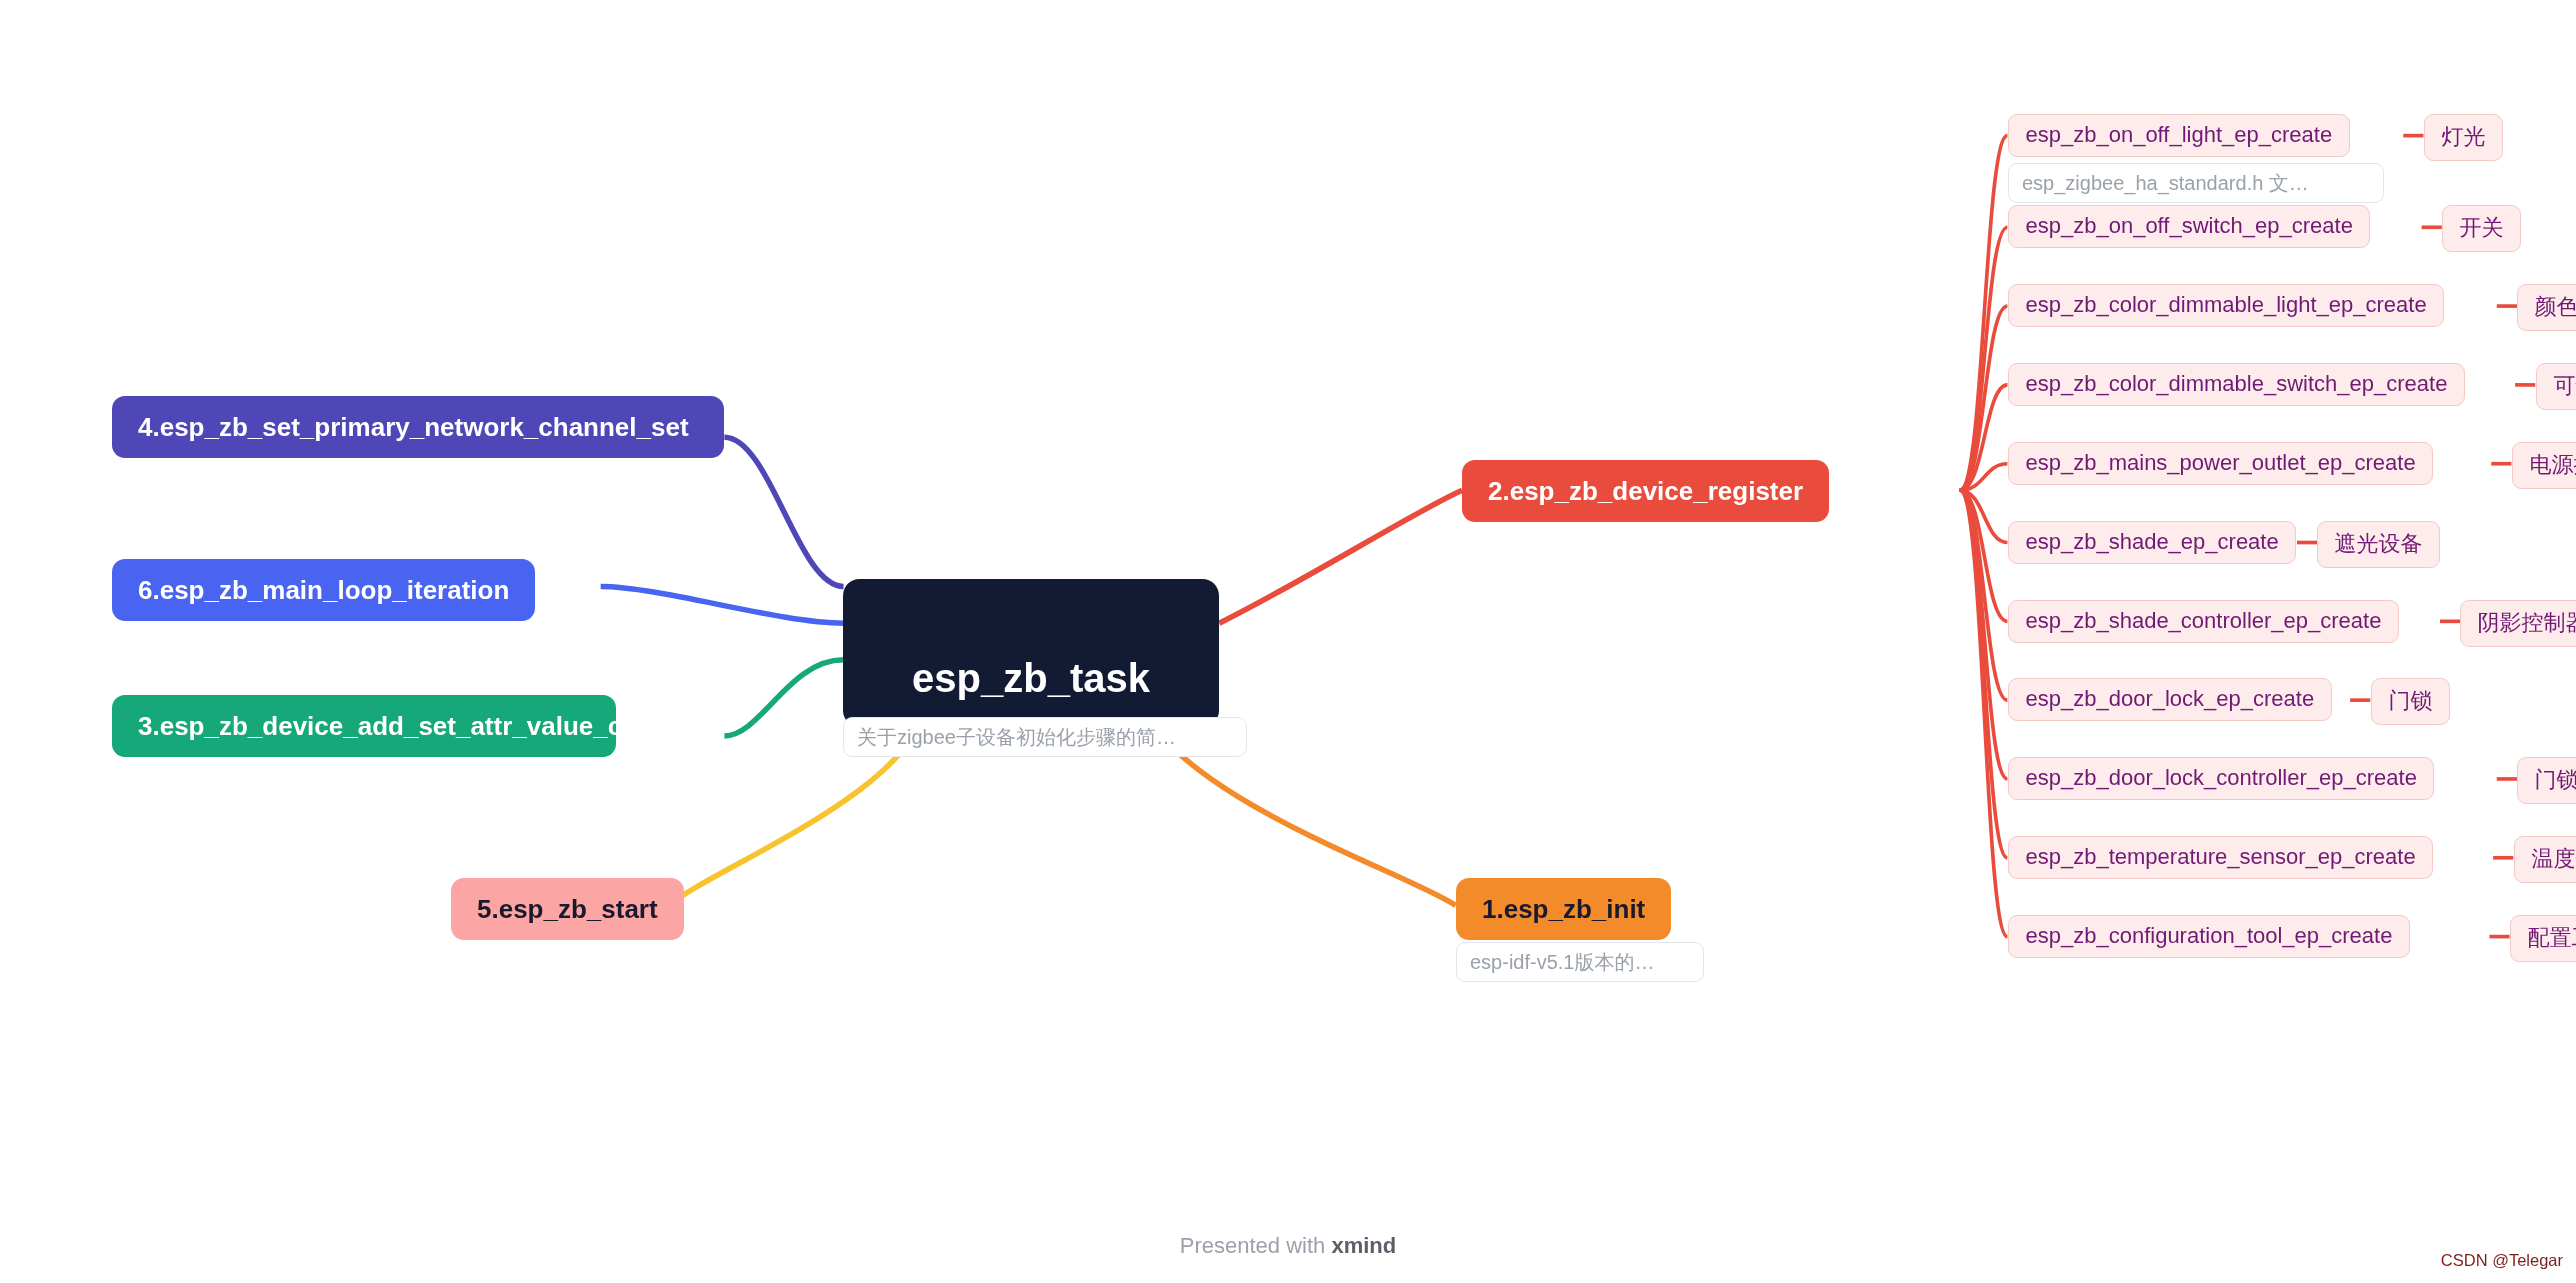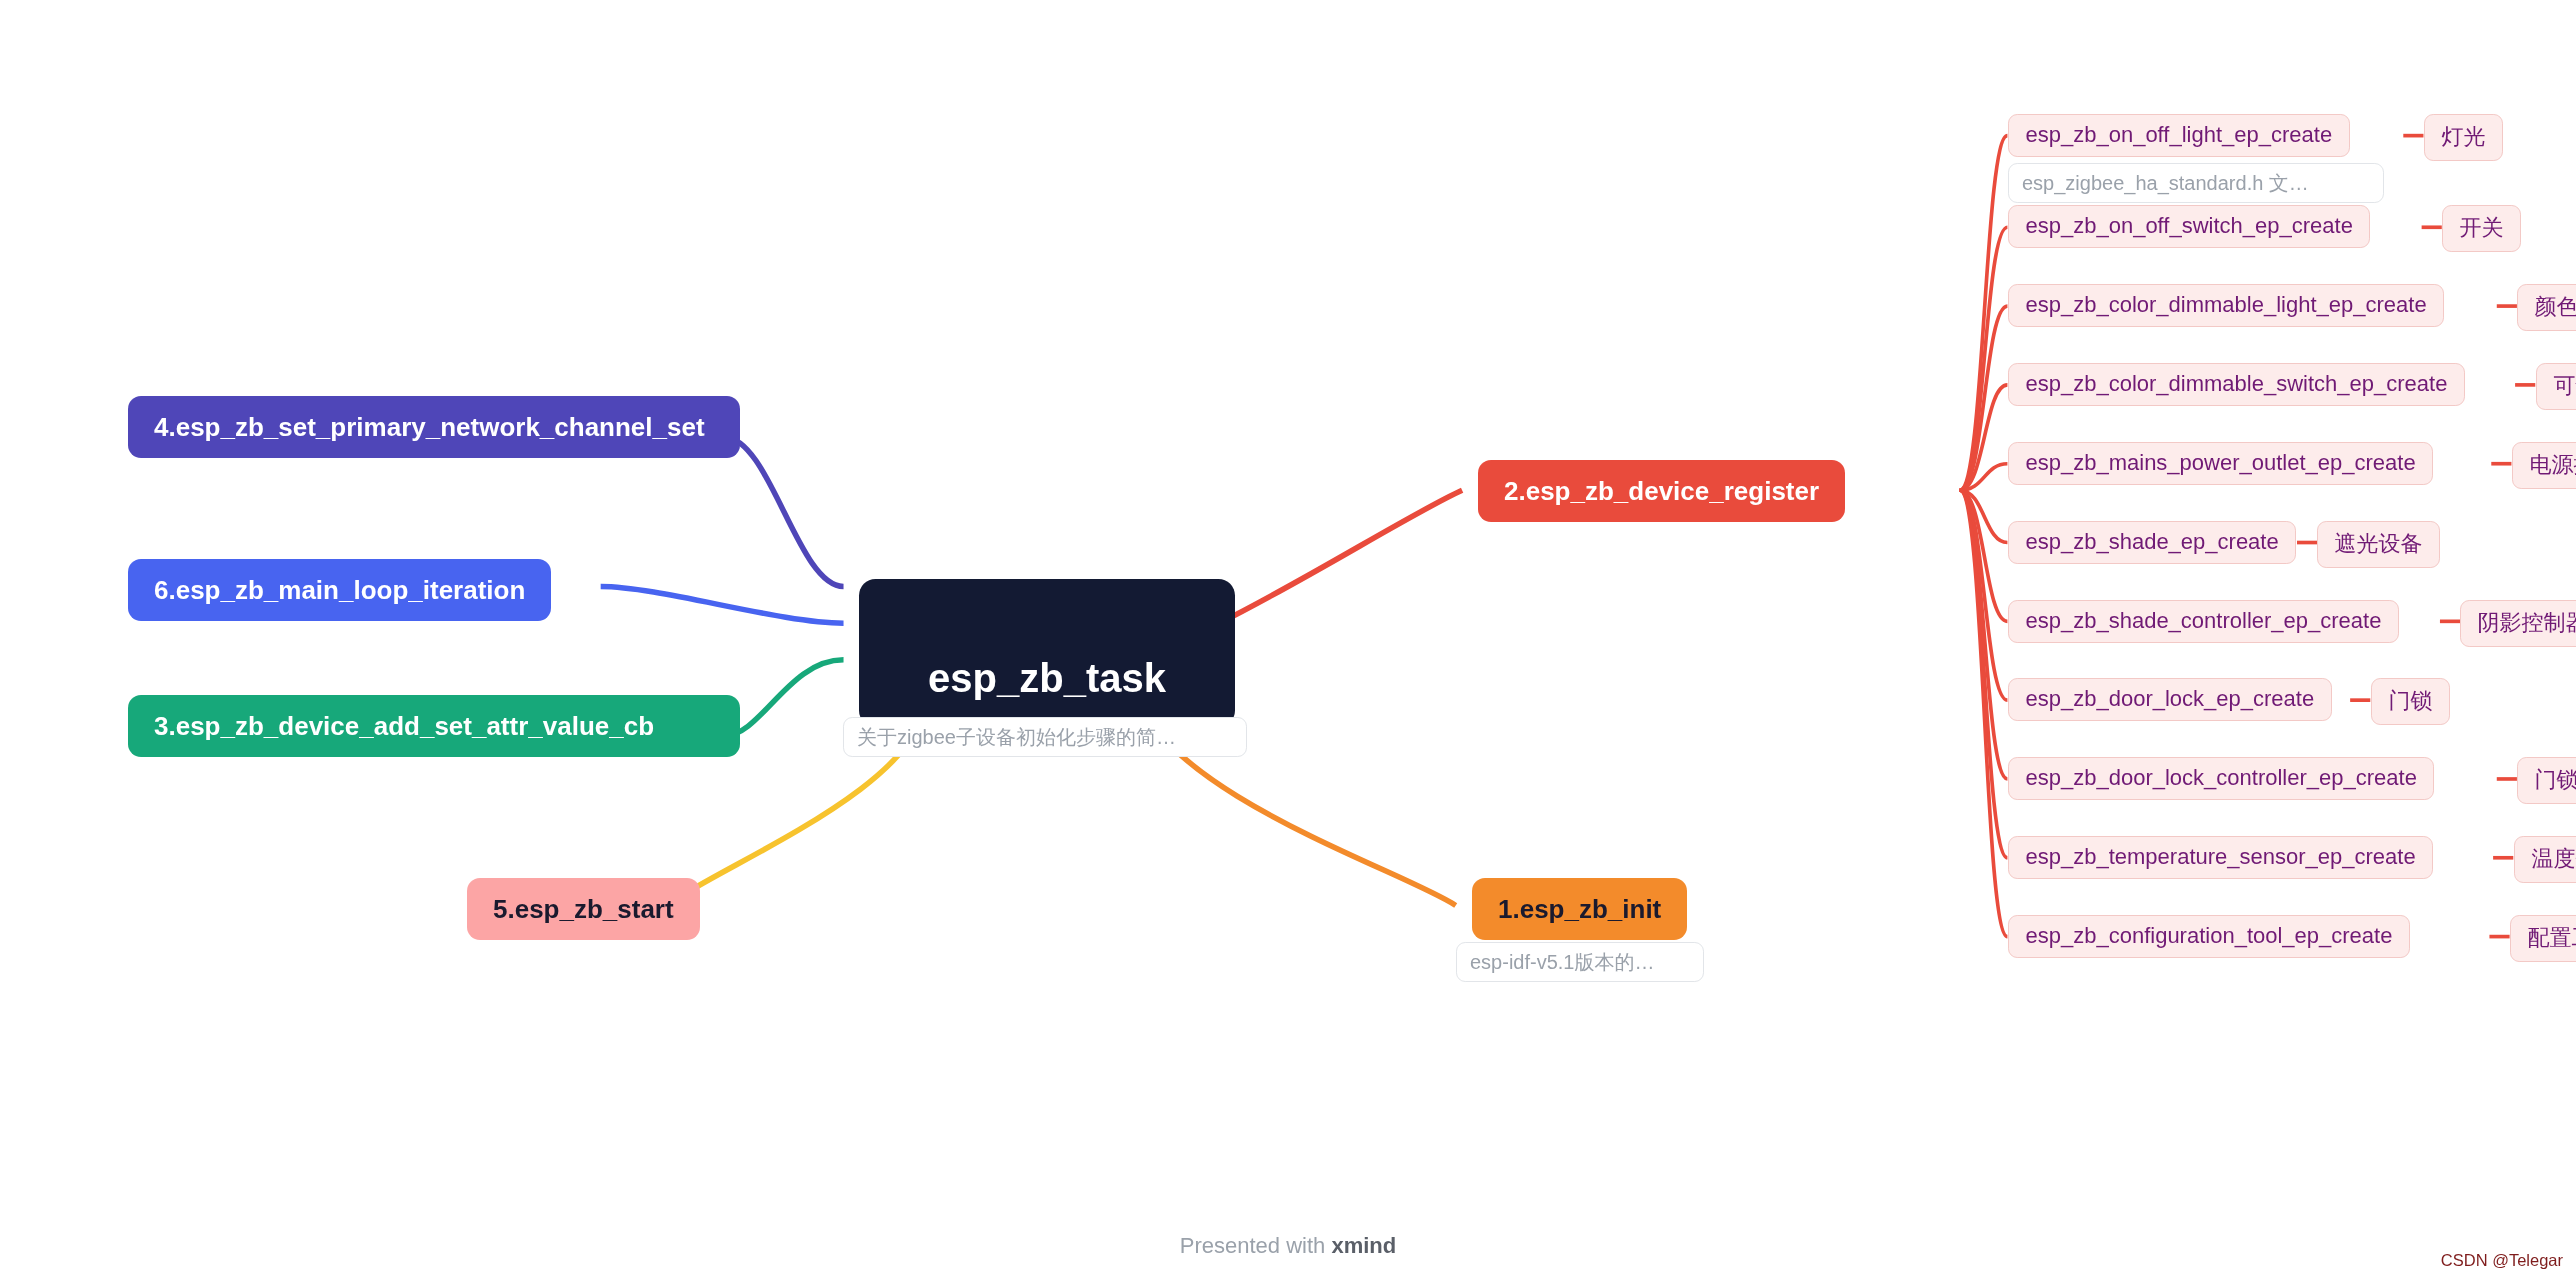--- a/index.html
+++ b/index.html
@@ -15,21 +15,20 @@
 
   .node {
     position: absolute;
     border-radius: 13px;
     padding: 14.7px 26px;
     box-sizing: border-box;
     font-size: 26px;
     font-weight: 600;
     line-height: 1.25;
     white-space: pre-line;
-    margin-left: 16px;
   }
   .note {
     position: absolute;
     font-size: 20px;
     color: #9aa1aa;
     border: 0.9px solid #e2e5e9;
     border-radius: 9.2px;
     padding: 5.5px 13px;
     background: #fff;
     white-space: nowrap;
@@ -114,21 +113,21 @@
 
 <div class="node center" style="left:843px; top:579px; width:376px; text-align:center;">
   <span>esp_zb_task</span>
 </div>
 <div class="note" style="left:843px; top:677px; width:376px;margin-top:40px;">关于zigbee子设备初始化步骤的简…</div>
 
 <div class="node indigo" style="left:112px; top:396px; width:612px;">4.esp_zb_set_primary_network_channel_set</div>
 
 <div class="node blue" style="left:112px; top:559px;">6.esp_zb_main_loop_iteration</div>
 
-<div class="node green" style="left:112px; top:695px; width:612px;">3.esp_zb_device_add_set_attr_value_cb</div>
+<div class="node green" style="left:112px; top:695px; width:504px;">3.esp_zb_device_add_set_attr_value_cb</div>
 
 <div class="node yellow" style="left:451px; top:878px;">5.esp_zb_start</div>
 
 <div class="node red" style="left:1462px; top:460px;">2.esp_zb_device_register</div>
 
 <div class="node orange" style="left:1456px; top:878px;">1.esp_zb_init</div>
 <div class="note" style="left:1456px; top:942px; width:220px;">esp-idf-v5.1版本的…</div>
 
 <div class="note" style="left:2008px; top:163px; width:348px;">esp_zigbee_ha_standard.h 文…</div>
 

